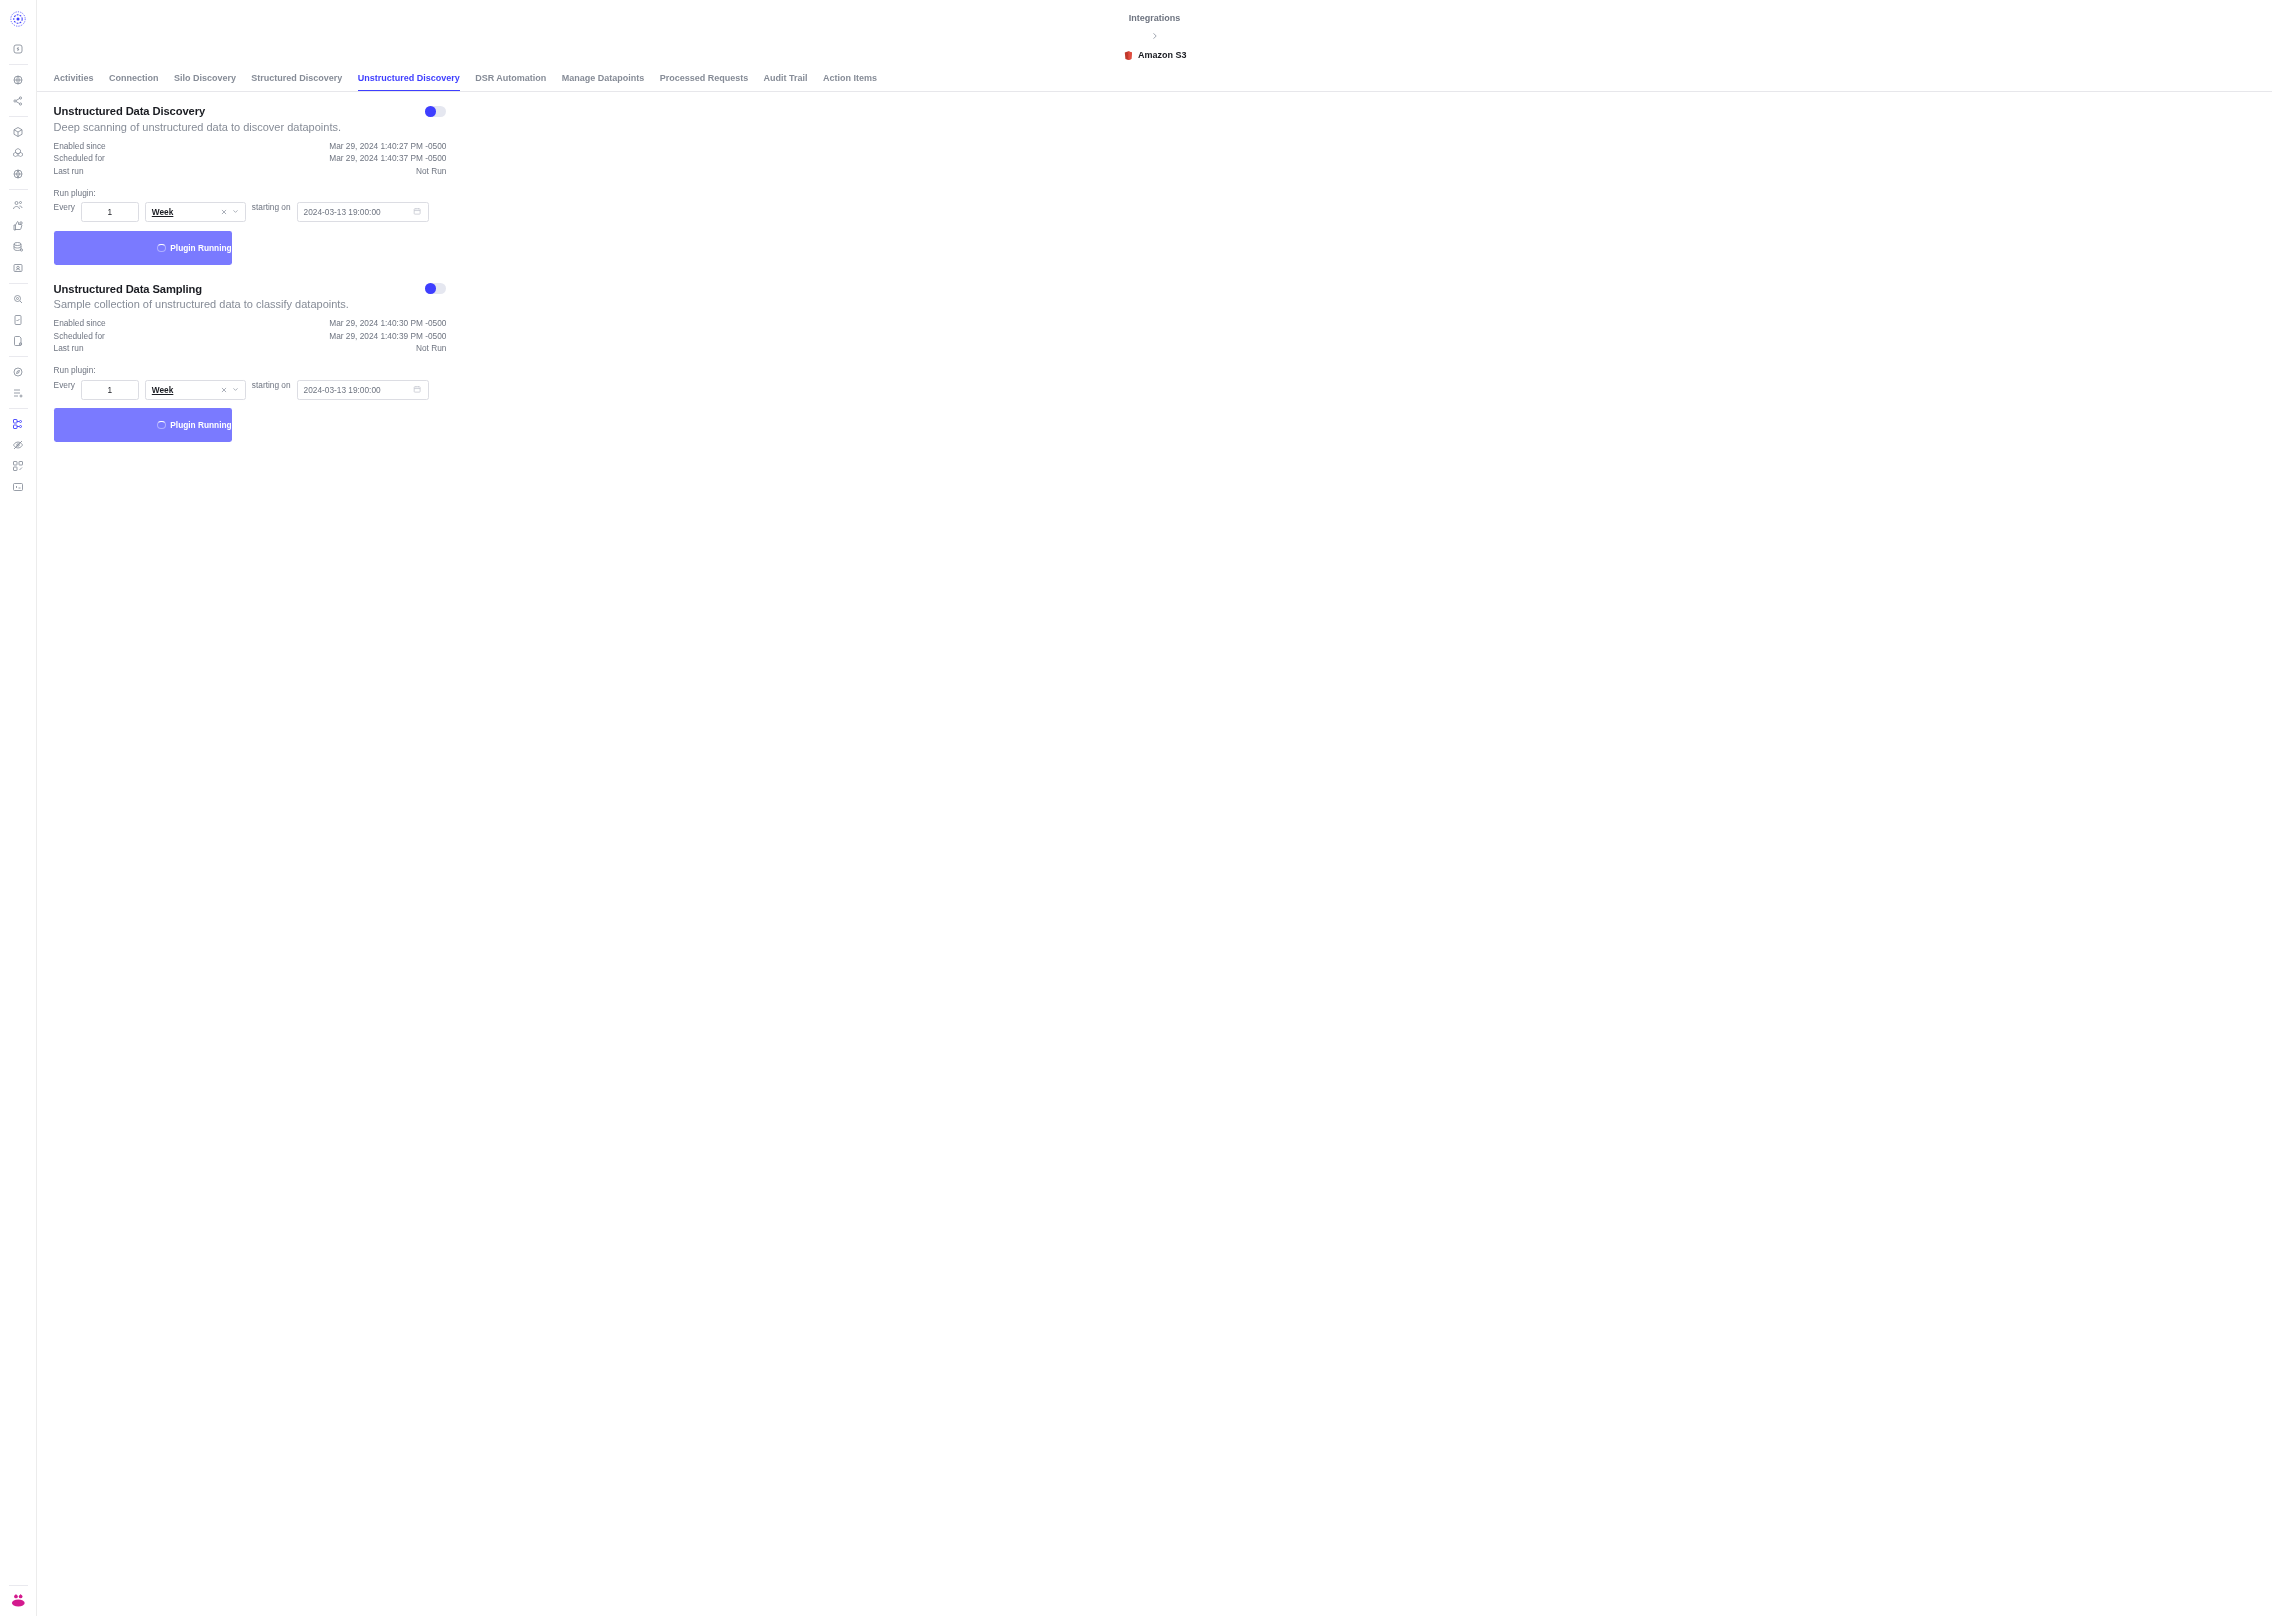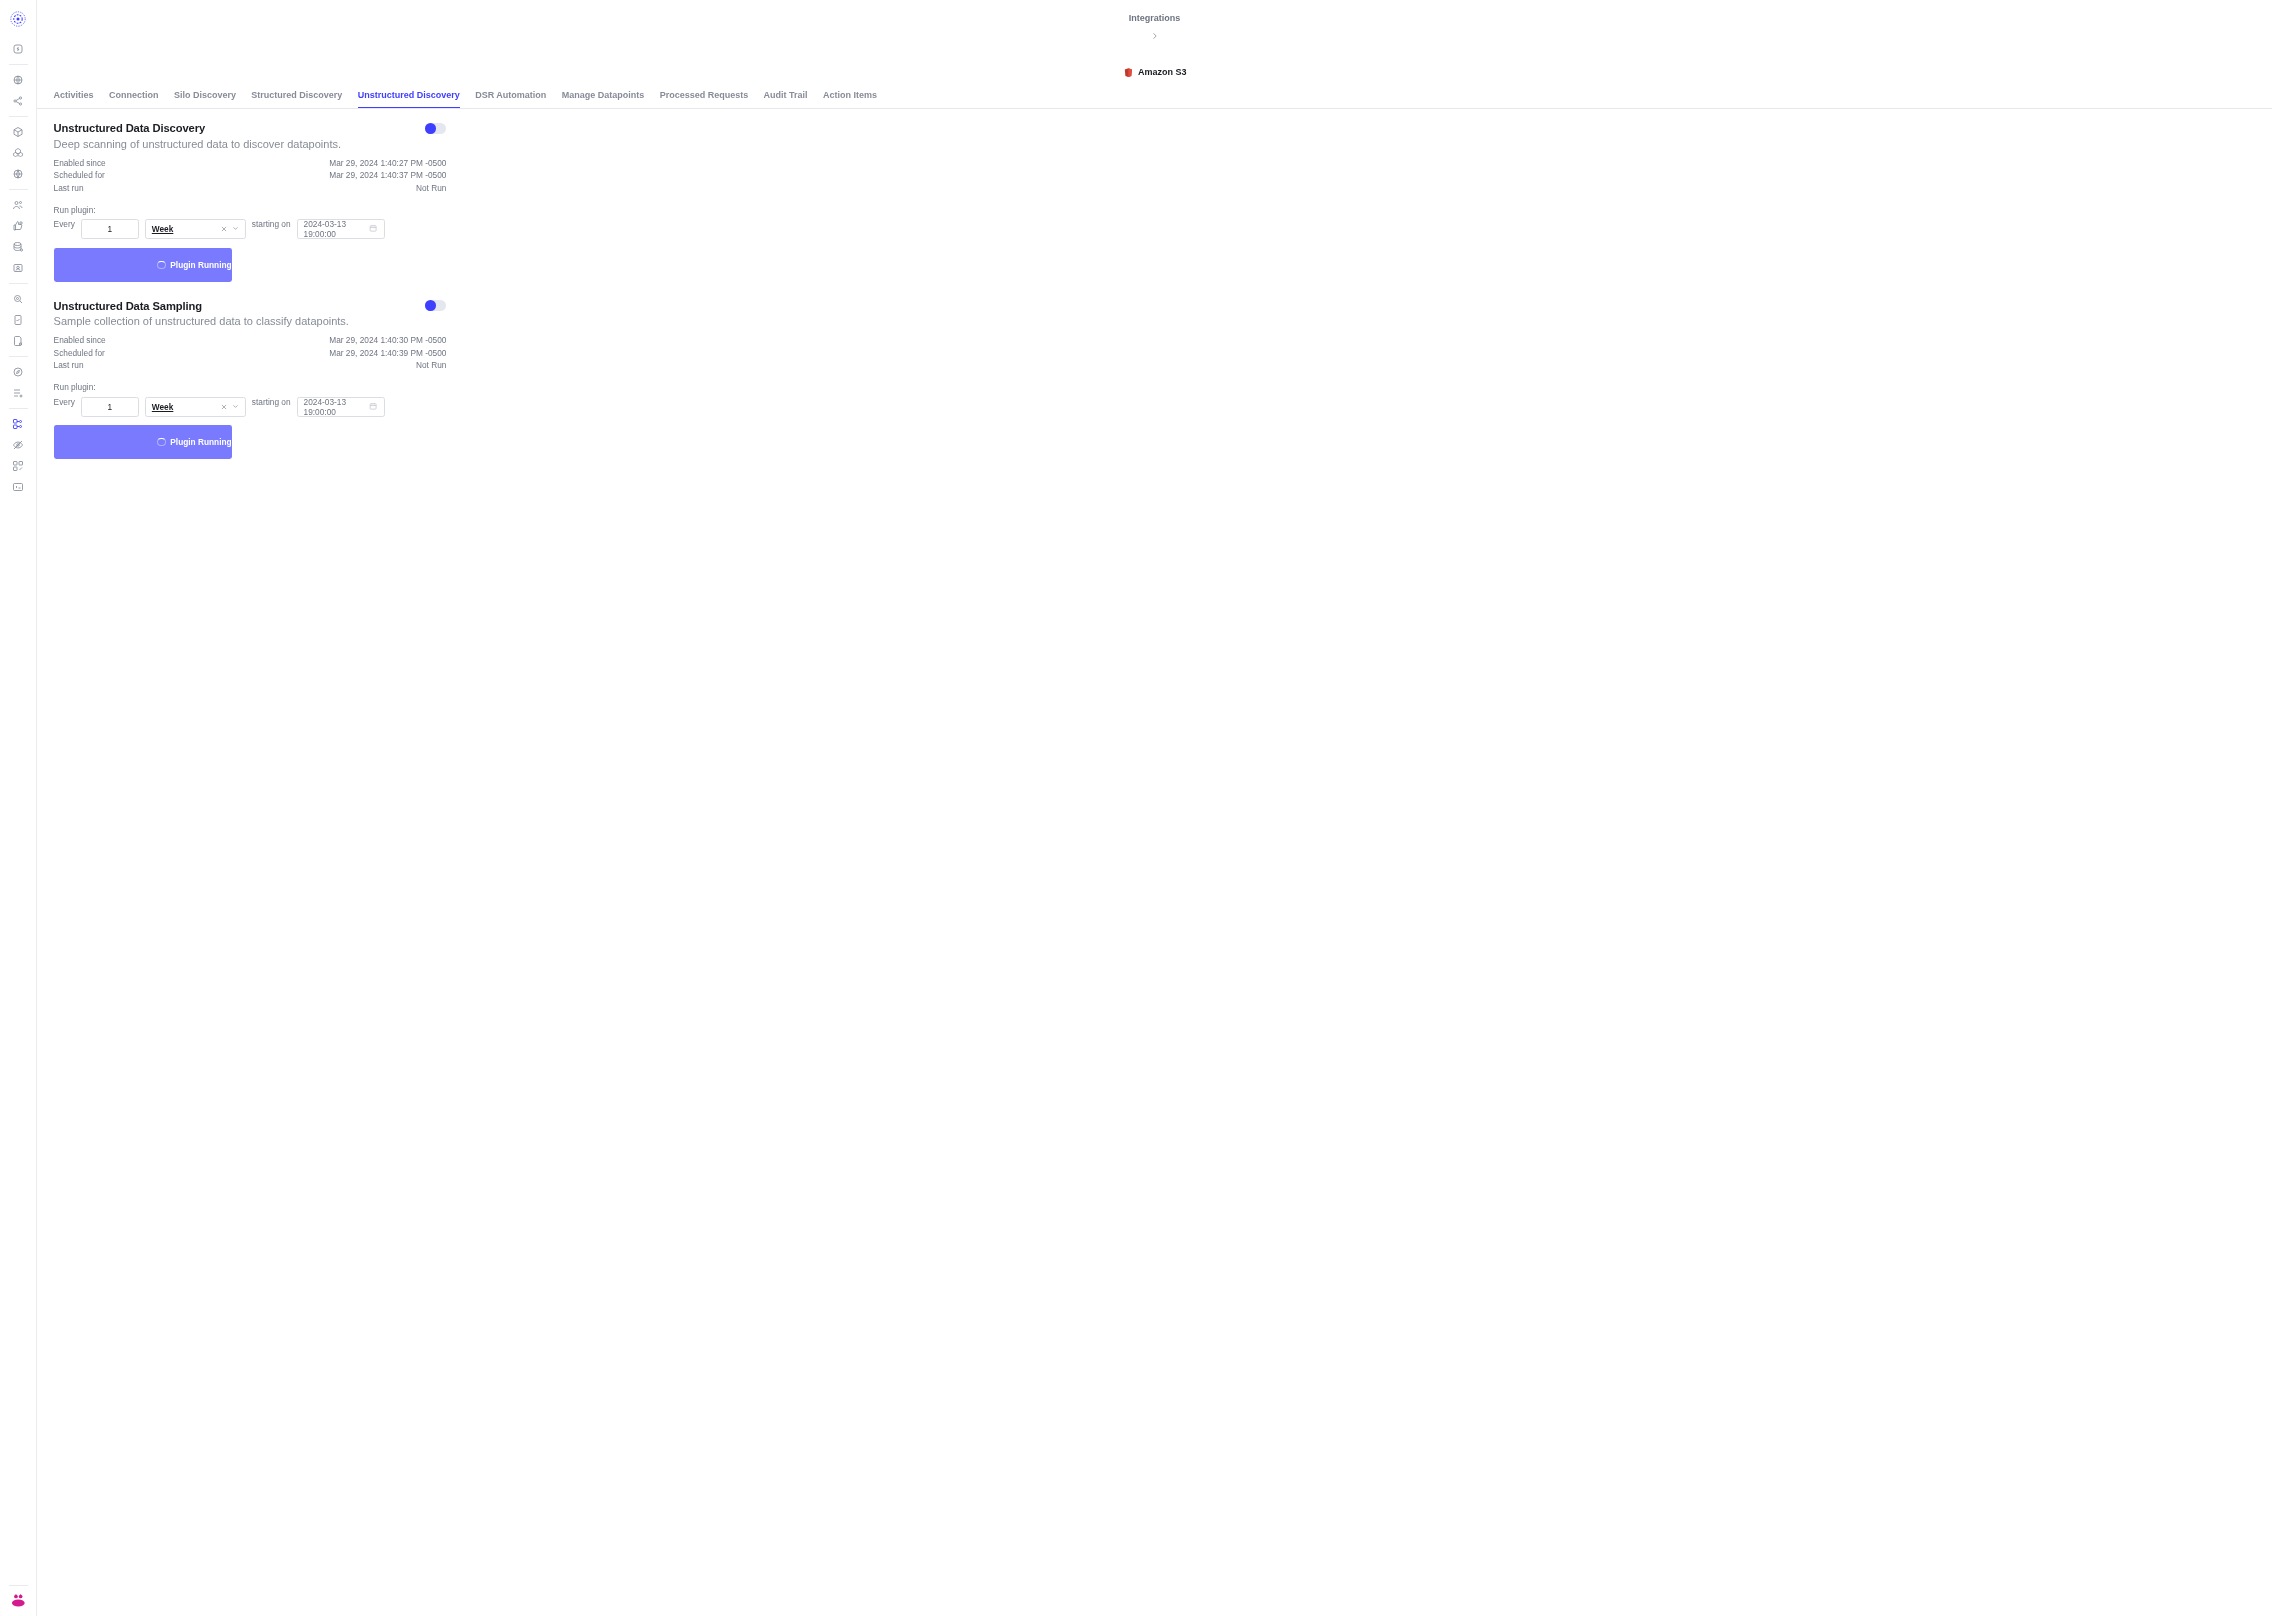--- a/index.html
+++ b/index.html
@@ -38,21 +38,21 @@
 
   .breadcrumb {
     display:flex; align-items:center; gap:8.3px;
     padding: 13px 16.6px 7px 16.6px;
     font-size: 9px;
     font-weight: 600;
     color: #6e7480;
     flex-direction: column;
   }
   .breadcrumb .chev { color:#9aa0ab; }
-  .breadcrumb .current { color:#1a1c22; display:flex; align-items:flex-start; gap:4.7px;margin-top:17px; }
+  .breadcrumb .current { color:#1a1c22; display:flex; align-items:flex-start; gap:4.7px; }
   .aws-bucket {
     width:10.7px; height:10.7px; display:inline-flex; align-items:center; justify-content:center;
   }
 
   .tabs {
     display:flex; gap:15.4px;
     padding: 0 16.6px;
     border-bottom: 0.6px solid #e7e7eb;
     font-size: 9px;
     font-weight:600;
@@ -100,21 +100,21 @@
     border: 0.6px solid #dcdde3;
     border-radius: 2.4px;
     background: #fff;
     font-size: 8.3px;
     color:#1a1c22;
     padding: 0 6px;
   }
   .num-input { width: 58px; text-align:center; }
   .select { width: 101px; display:flex; align-items:center; justify-content:space-between; gap:4.7px; cursor:pointer; font-weight:600;text-decoration:underline;}
   .select .icons { display:flex; align-items:center; gap:4.7px; color:#9aa0ab; }
-  .date-input { width: 88px; display:flex; align-items:center; justify-content:space-between; gap:4.7px; color:#6e7480; }
+  .date-input { width: 132px; display:flex; align-items:center; justify-content:space-between; gap:4.7px; color:#6e7480; }
   .date-input .cal { color:#c0c3cc; }
 
   .run-button {
     margin-top: 8.3px;
     width: 178px; height: 34px;
     background: #7a7aff;
     border: none;
     border-radius: 2.4px;
     color: #fff;
     font-weight: 600;

